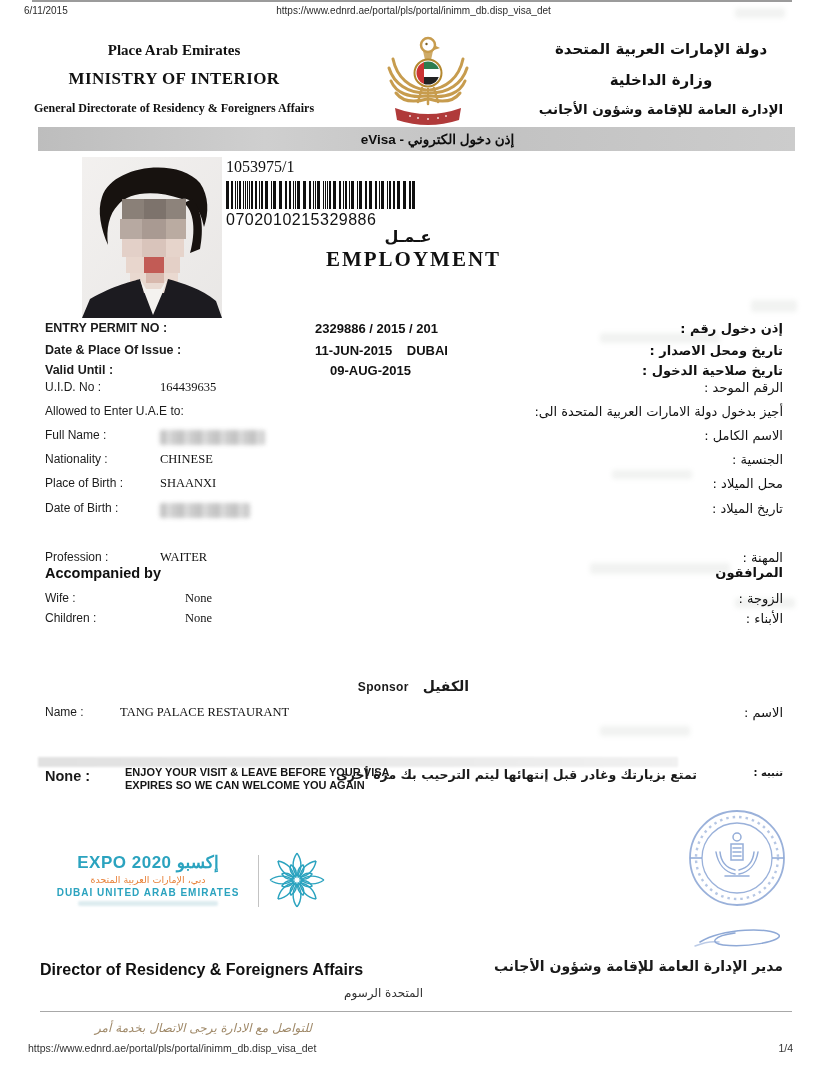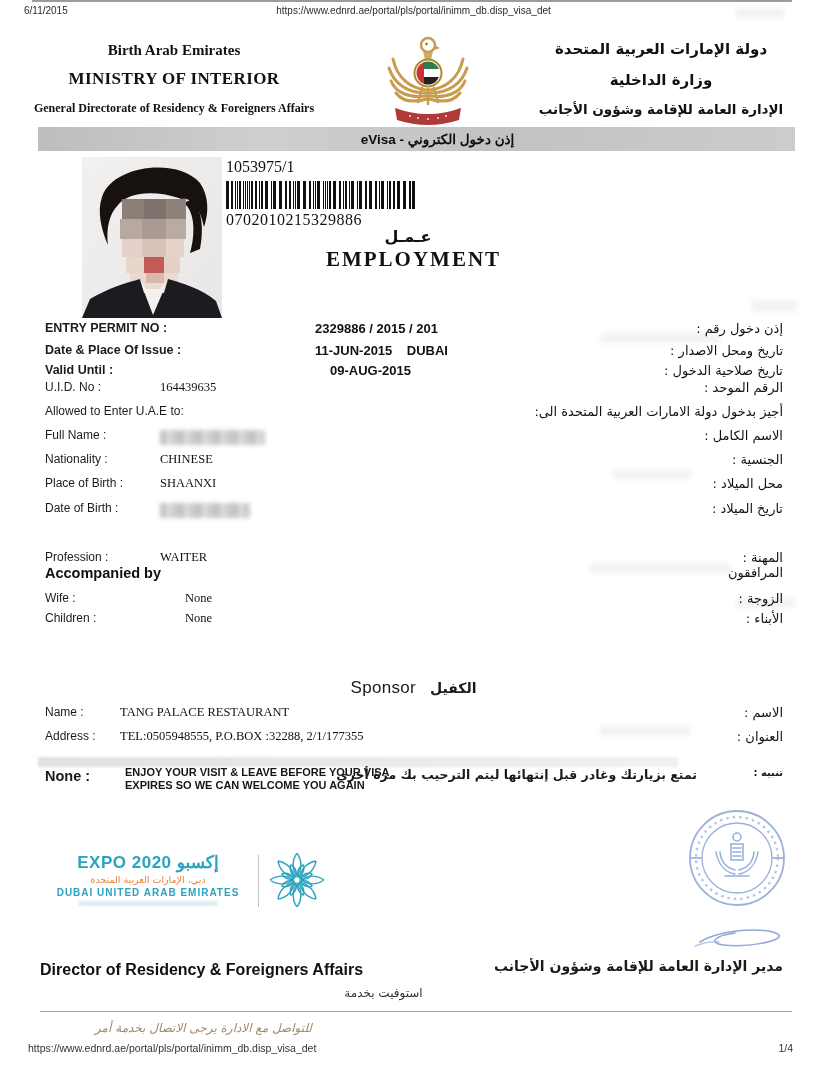--- a/index.html
+++ b/index.html
@@ -33,47 +33,47 @@
   .evisa-bar{position:absolute;left:38px;right:32px;top:127px;height:24px;
              background:linear-gradient(90deg,#bdbdbd,#cfcfcf 30%,#c2c2c2 60%,#cccccc);
              display:flex;align-items:center;justify-content:center;
              font-size:13.5px;font-weight:bold;color:#0d0d0d;padding-left:42px;}
 
   
   .photo{position:absolute;left:82px;top:157px;width:140px;height:161px;}
   .docnum{position:absolute;left:226px;top:158px;font-family:"Liberation Serif",serif;font-size:16px;color:#111;}
   .barcode{position:absolute;left:226px;top:181px;width:224px;height:28px;font-size:0;white-space:nowrap;overflow:hidden;}
   .barcode i{display:inline-block;height:100%;background:#101010;vertical-align:top;}
-  .barcode-num{position:absolute;left:226px;top:211px;font-family:Liberation Serif, serif;font-size:16px;letter-spacing:.5px;color:#111;}
+  .barcode-num{position:absolute;left:226px;top:211px;font-family:Liberation Sans, sans-serif;font-size:16px;letter-spacing:.5px;color:#111;}
 
   
   .visa-type-ar{position:absolute;left:0;right:11px;top:227px;text-align:center;
                 font-family:"DejaVu Sans",sans-serif;font-weight:bold;font-size:16px;color:#111;direction:rtl;}
   .visa-type-en{position:absolute;left:0;right:0;top:247px;text-align:center;
                 font-family:"Liberation Serif",serif;font-weight:bold;font-size:21px;letter-spacing:2px;color:#111;}
 
   
   .row{position:absolute;left:0;right:0;height:20px;}
   .lbl{position:absolute;left:45px;font-size:12px;color:#1c1c1c;}
   .lbl.b{font-weight:bold;font-size:12.5px;}
   .val{position:absolute;font-size:12.5px;color:#111;white-space:pre;}
   .val.mid{left:315px;font-weight:bold;font-size:13px;}
   .val.serif{left:160px;font-family:"Liberation Serif",serif;}
   .val.serif2{left:185px;font-family:"Liberation Serif",serif;}
   .val.serif3{left:120px;font-family:"Liberation Serif",serif;}
   .ar{position:absolute;right:44px;font-family:"DejaVu Sans",sans-serif;font-size:13px;color:#111;direction:rtl;white-space:nowrap;}
-  .ar.b{font-weight:normal;}
+  .ar.b{font-weight:bold;}
   .redacted{position:absolute;left:160px;top:2px;height:15px;border-radius:2px;
             background:repeating-linear-gradient(90deg,#b9b9b9 0 6px,#d4d4d4 6px 12px,#c2c2c2 12px 18px);
             filter:blur(2px);opacity:.85;}
   .sec-head-en{position:absolute;left:45px;font-size:14.5px;font-weight:bold;color:#111;}
 
   
   .sponsor-head{position:absolute;left:0;right:0;top:678px;text-align:center;font-size:0;}
-  .sponsor-head .en{font-size:17px;font-weight:normal;letter-spacing:.3px;}
+  .sponsor-head .en{font-size:12px;font-weight:bold;letter-spacing:.3px;}
   .sponsor-head .arh{font-size:14px;font-weight:bold;font-family:"DejaVu Sans",sans-serif;margin-left:14px;direction:rtl;display:inline-block;}
 
   
   .note-wash{position:absolute;left:38px;top:757px;width:640px;height:10px;
              background:linear-gradient(90deg,#c9c9c9,#e6e6e6);opacity:.55;filter:blur(1px);}
   .note-label{position:absolute;left:45px;top:768px;font-size:14.5px;font-weight:bold;}
   .note-en{position:absolute;left:125px;top:766px;width:300px;font-size:11px;font-weight:bold;line-height:13px;color:#161616;}
   .note-ar{position:absolute;right:130px;top:767px;font-family:"DejaVu Sans",sans-serif;font-size:12.5px;font-weight:bold;direction:rtl;}
   .note-label-ar{position:absolute;right:44px;top:767px;font-family:"DejaVu Sans",sans-serif;font-size:10px;font-weight:bold;direction:rtl;}
 
@@ -107,21 +107,21 @@
   <div class="ghost" style="top:333px;left:600px;width:120px;height:10px;"></div>
   <div class="ghost" style="top:470px;left:612px;width:80px;height:9px;"></div>
   <div class="ghost" style="top:563px;left:590px;width:140px;height:11px;"></div>
   <div class="ghost" style="top:598px;right:32px;width:60px;height:10px;"></div>
   <div class="ghost" style="top:726px;left:600px;width:90px;height:10px;"></div>
 
   <div class="print-date">6/11/2015</div>
   <div class="header-url">https://www.ednrd.ae/portal/pls/portal/inimm_db.disp_visa_det</div>
 
   <div class="lh-en">
-    <div class="l1">Birth Arab Emirates</div>
+    <div class="l1">Place Arab Emirates</div>
     <div class="l2">MINISTRY OF INTERIOR</div>
     <div class="l3">General Directorate of Residency &amp; Foreigners Affairs</div>
   </div>
 
   <div class="emblem">
     <svg width="92" height="95" viewBox="0 0 92 95">
       <g fill="none" stroke="#C79C4E" stroke-width="3" stroke-linecap="round">
         <path d="M44,58 C28,56 15,46 11,27"></path>
         <path d="M44,61 C26,61 12,52 7,36"></path>
         <path d="M44,64 C27,66 14,61 9,49"></path>
@@ -282,25 +282,20 @@
 
   <div class="sponsor-head">
     <span class="en">Sponsor</span>
     <span class="arh">الكفيل</span>
   </div>
   <div class="row" style="top:705px">
     <span class="lbl">Name :</span>
     <span class="val serif3">TANG PALACE RESTAURANT</span>
     <span class="ar">الاسم :</span>
   </div>
-  <div class="row" style="top:729px">
-    <span class="lbl">Address :</span>
-    <span class="val serif3">TEL:0505948555, P.O.BOX :32288, 2/1/177355</span>
-    <span class="ar">العنوان :</span>
-  </div>
 
   <div class="note-wash"></div>
   <div class="note-label">None :</div>
   <div class="note-en">
     <div>ENJOY YOUR VISIT &amp; LEAVE BEFORE YOUR VISA</div>
     <div>EXPIRES SO WE CAN WELCOME YOU AGAIN</div>
   </div>
   <div class="note-ar">تمتع بزيارتك وغادر قبل إنتهائها ليتم الترحيب بك مرة أخرى</div>
   <div class="note-label-ar">تنبيه :</div>
 
@@ -359,20 +354,20 @@
       </g>
       <g fill="none" stroke="#8FA9D6" stroke-width="1.5" stroke-linecap="round">
         <path d="M25,142 C48,128 96,127 104,135 C108,141 72,148 48,145 C34,143 38,136 60,133"></path>
         <path d="M20,146 C30,142 38,141 44,142" opacity=".6"></path>
       </g>
     </svg>
   </div>
 
   <div class="director-en">Director of Residency &amp; Foreigners Affairs</div>
   <div class="director-ar">مدير الإدارة العامة للإقامة وشؤون الأجانب</div>
-  <div class="fees-ar">استوفيت بخدمة</div>
+  <div class="fees-ar">المتحدة الرسوم</div>
   <div class="rule"></div>
   <div class="contact-ar">للتواصل مع الادارة يرجى الاتصال بخدمة أمر</div>
 
   <div class="footer-url">https://www.ednrd.ae/portal/pls/portal/inimm_db.disp_visa_det</div>
   <div class="footer-page">1/4</div>
 
 </div>
 
 </body></html>

